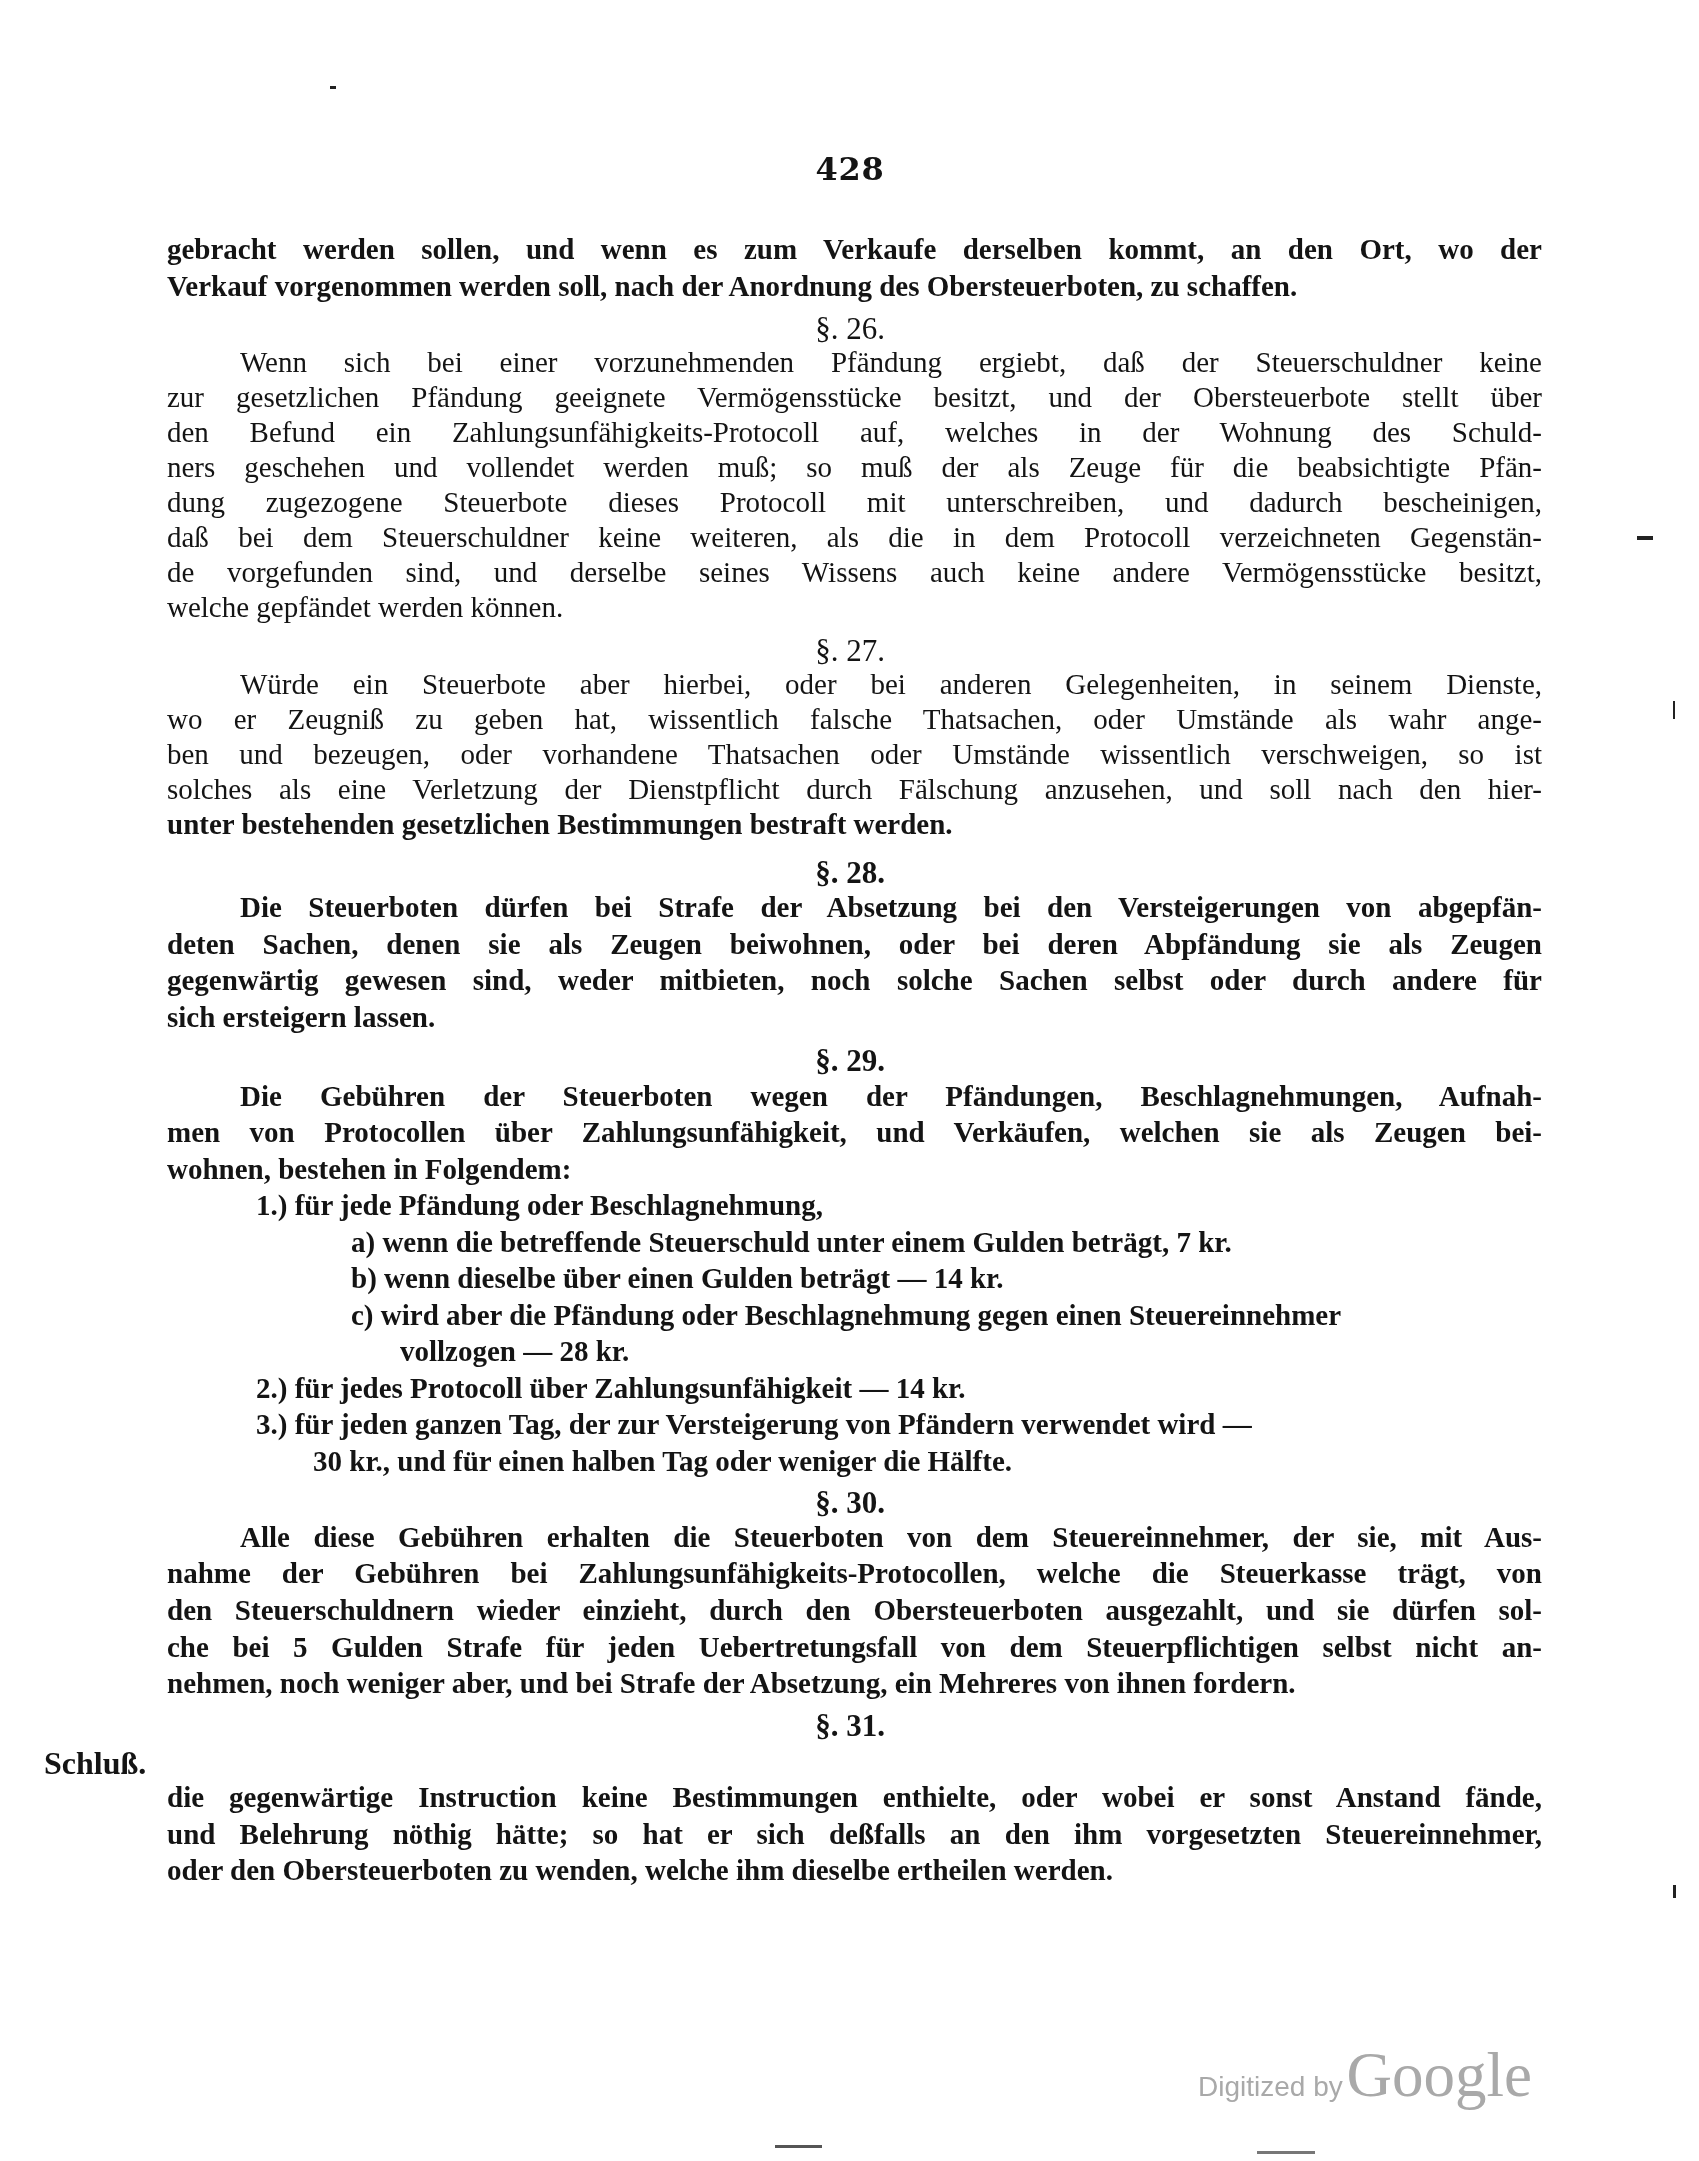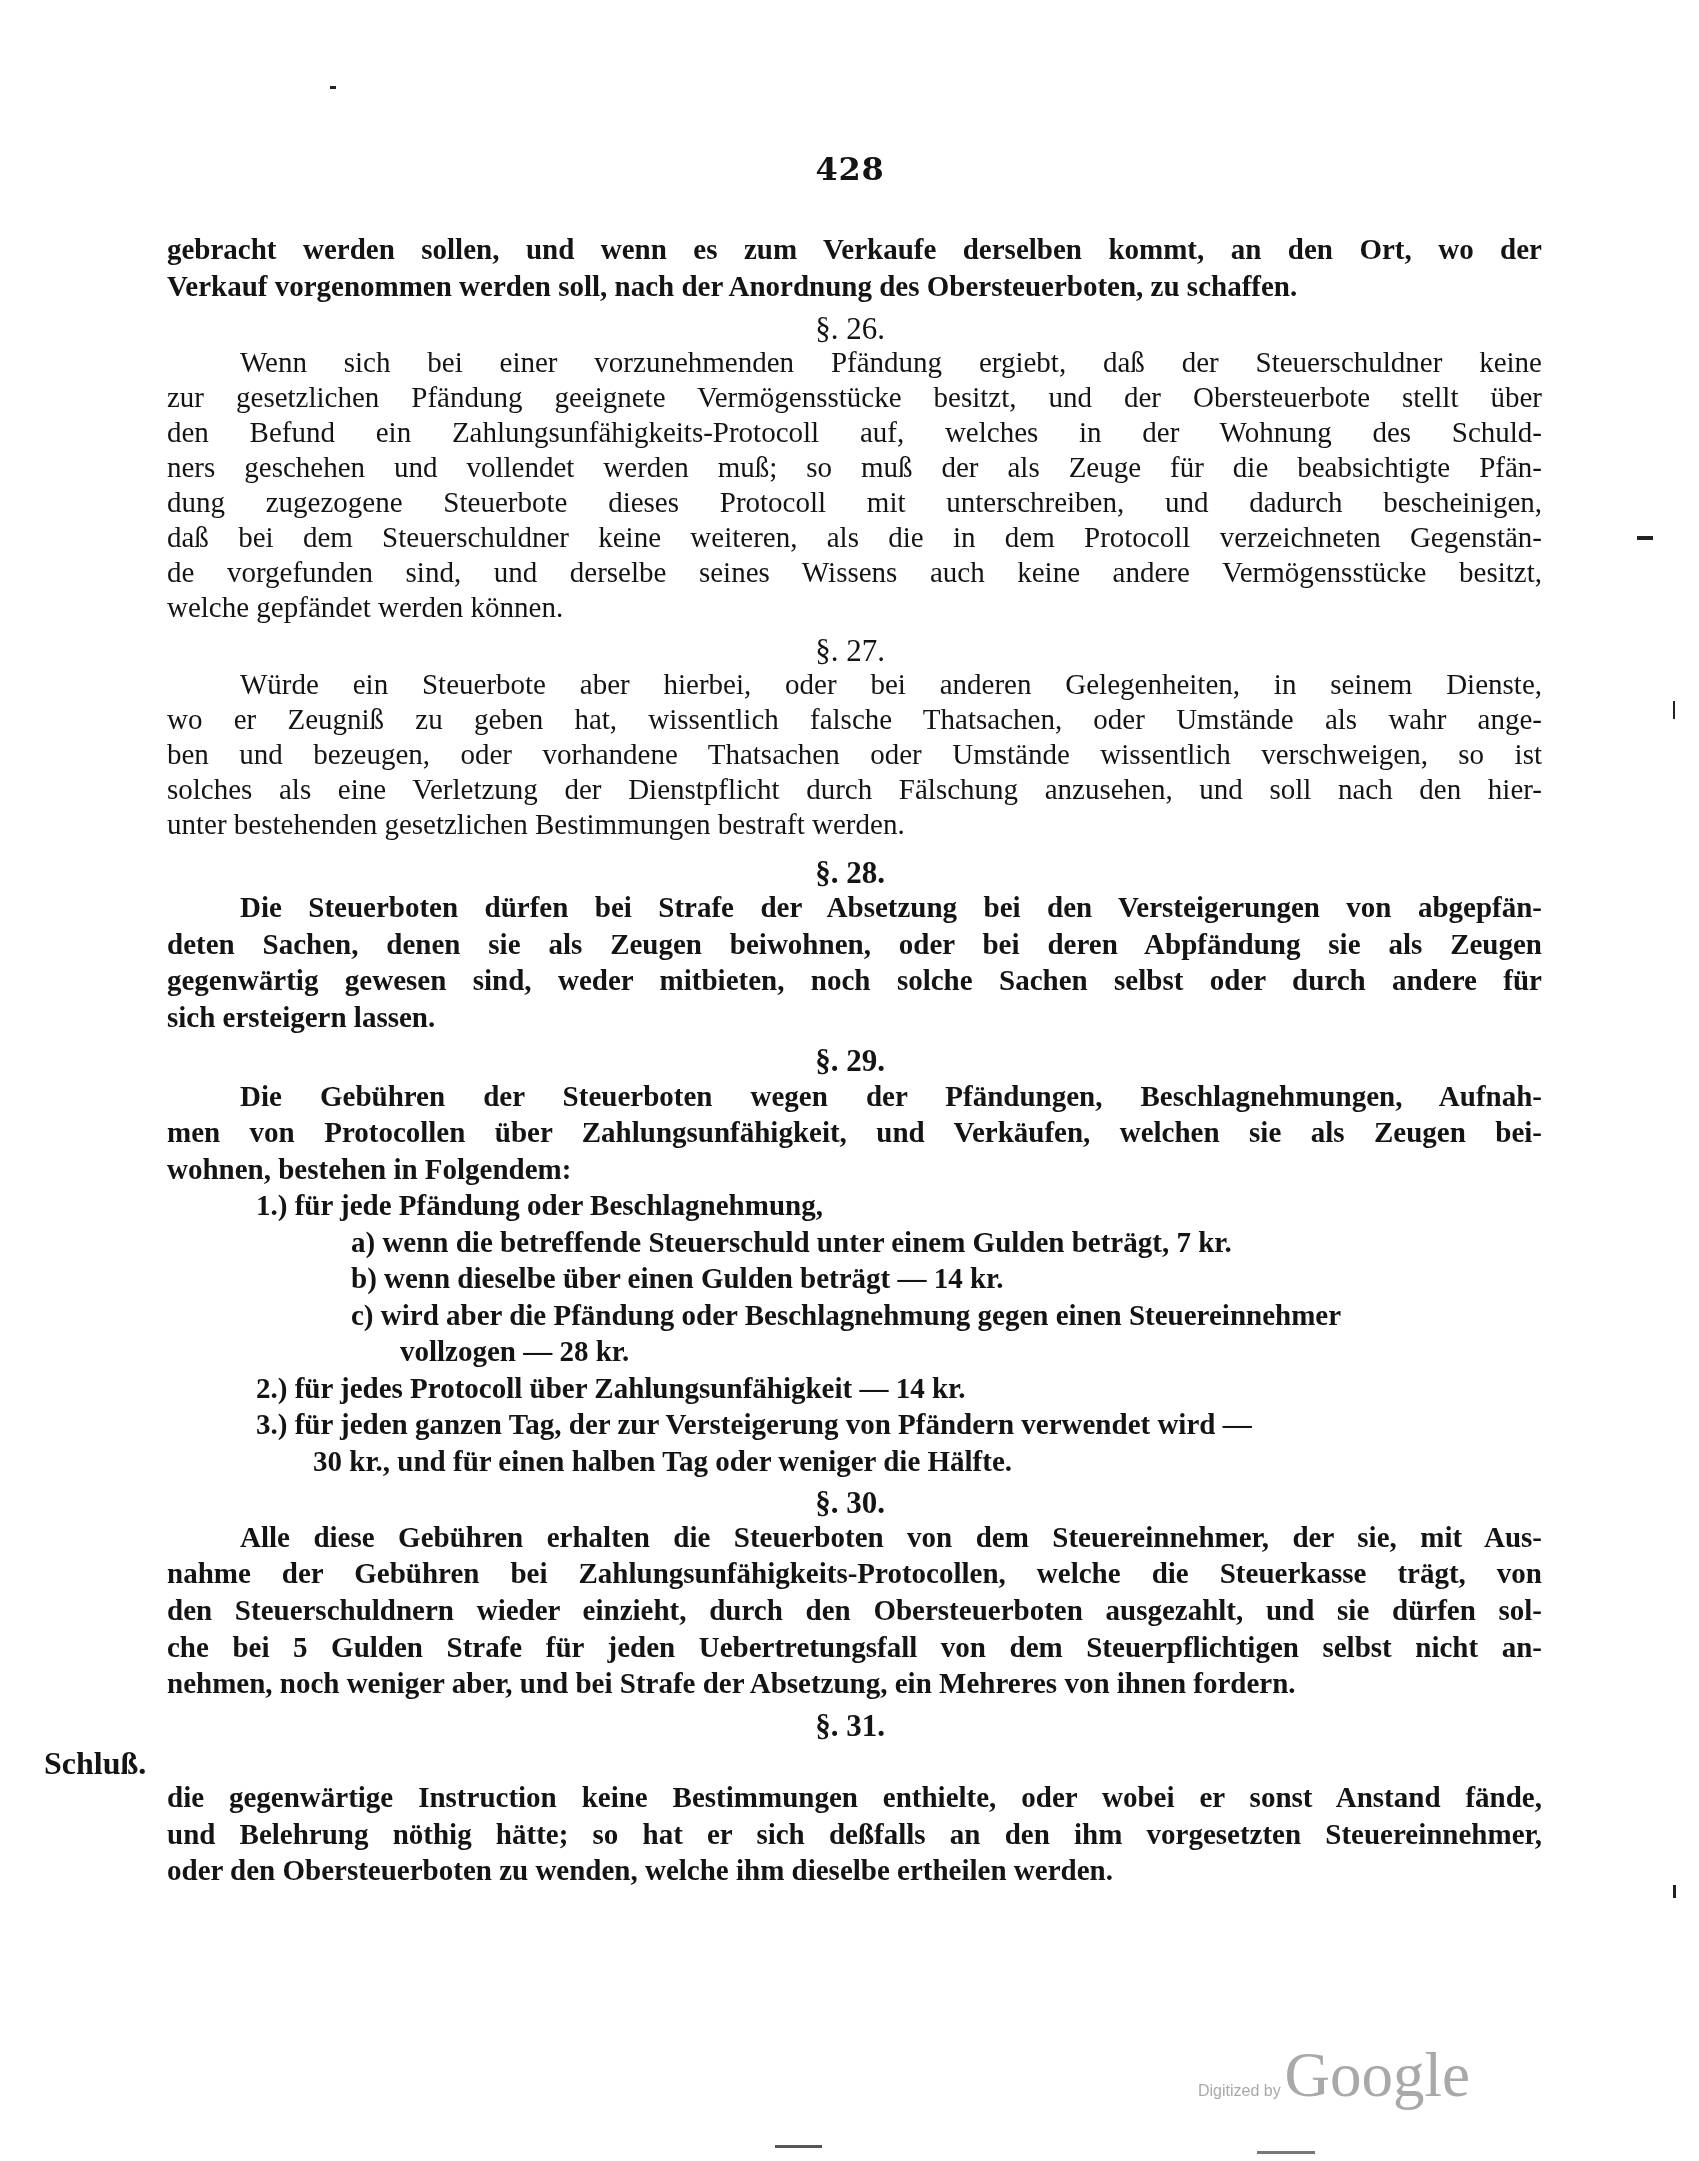--- a/index.html
+++ b/index.html
@@ -13,21 +13,21 @@
           font-family: "Liberation Serif", "DejaVu Serif", serif; transform-origin: left top; }
   .line.last { text-align-last: left; }
   .line.bold { font-weight: bold; }
   .line.indent { padding-left: 73px; width: 1302px; }
   .section { position: absolute; left: 0; width: 1700px; text-align: center; font-size: 31px;
              font-family: "Liberation Serif", "DejaVu Serif", serif; }
   .section.bold { font-weight: bold; }
   .margin-note { position: absolute; left: 44px; font-size: 32px; font-weight: bold;
                  font-family: "Liberation Serif", serif; }
   .watermark { position: absolute; left: 1198px; top: 2039px; color: #a9a9a9; white-space: nowrap; }
-  .watermark .small { font-family: "Liberation Sans", sans-serif; font-size: 16px; vertical-align: baseline; }
+  .watermark .small { font-family: "Liberation Sans", sans-serif; font-size: 28px; vertical-align: baseline; }
   .watermark .big { font-family: "Liberation Serif", serif; font-size: 63px; }
   .speck { position: absolute; background: #222; }
 </style>
 </head>
 <body>
 
 <div class="page">
 
   <div class="page-number">428</div>
 
@@ -42,21 +42,21 @@
   <div class="line" style="top:485px;">dung zugezogene Steuerbote dieses Protocoll mit unterschreiben, und dadurch bescheinigen,</div>
   <div class="line" style="top:520px;">daß bei dem Steuerschuldner keine weiteren, als die in dem Protocoll verzeichneten Gegenstän-</div>
   <div class="line" style="top:555px;">de vorgefunden sind, und derselbe seines Wissens auch keine andere Vermögensstücke besitzt,</div>
   <div class="line last" style="top:590px;">welche gepfändet werden können.</div>
 
   <div class="section" style="top:633px;">§. 27.</div>
   <div class="line indent" style="top:667px;">Würde ein Steuerbote aber hierbei, oder bei anderen Gelegenheiten, in seinem Dienste,</div>
   <div class="line" style="top:702px;">wo er Zeugniß zu geben hat, wissentlich falsche Thatsachen, oder Umstände als wahr ange-</div>
   <div class="line" style="top:737px;">ben und bezeugen, oder vorhandene Thatsachen oder Umstände wissentlich verschweigen, so ist</div>
   <div class="line" style="top:772px;">solches als eine Verletzung der Dienstpflicht durch Fälschung anzusehen, und soll nach den hier-</div>
-  <div class="line last" style="top:807px;">unter bestehenden gesetzlichen Bestimmungen bestraft werden.</div>
+  <div class="line last" style="top:807px;font-weight:bold;">unter bestehenden gesetzlichen Bestimmungen bestraft werden.</div>
 
   <div class="section bold" style="top:855px;">§. 28.</div>
   <div class="line bold indent" style="top:890px;">Die Steuerboten dürfen bei Strafe der Absetzung bei den Versteigerungen von abgepfän-</div>
   <div class="line bold" style="top:927px;">deten Sachen, denen sie als Zeugen beiwohnen, oder bei deren Abpfändung sie als Zeugen</div>
   <div class="line bold" style="top:963px;">gegenwärtig gewesen sind, weder mitbieten, noch solche Sachen selbst oder durch andere für</div>
   <div class="line bold last" style="top:1000px;">sich ersteigern lassen.</div>
 
   <div class="section bold" style="top:1043px;">§. 29.</div>
   <div class="line bold indent" style="top:1079px;">Die Gebühren der Steuerboten wegen der Pfändungen, Beschlagnehmungen, Aufnah-</div>
   <div class="line bold" style="top:1115px;">men von Protocollen über Zahlungsunfähigkeit, und Verkäufen, welchen sie als Zeugen bei-</div>

